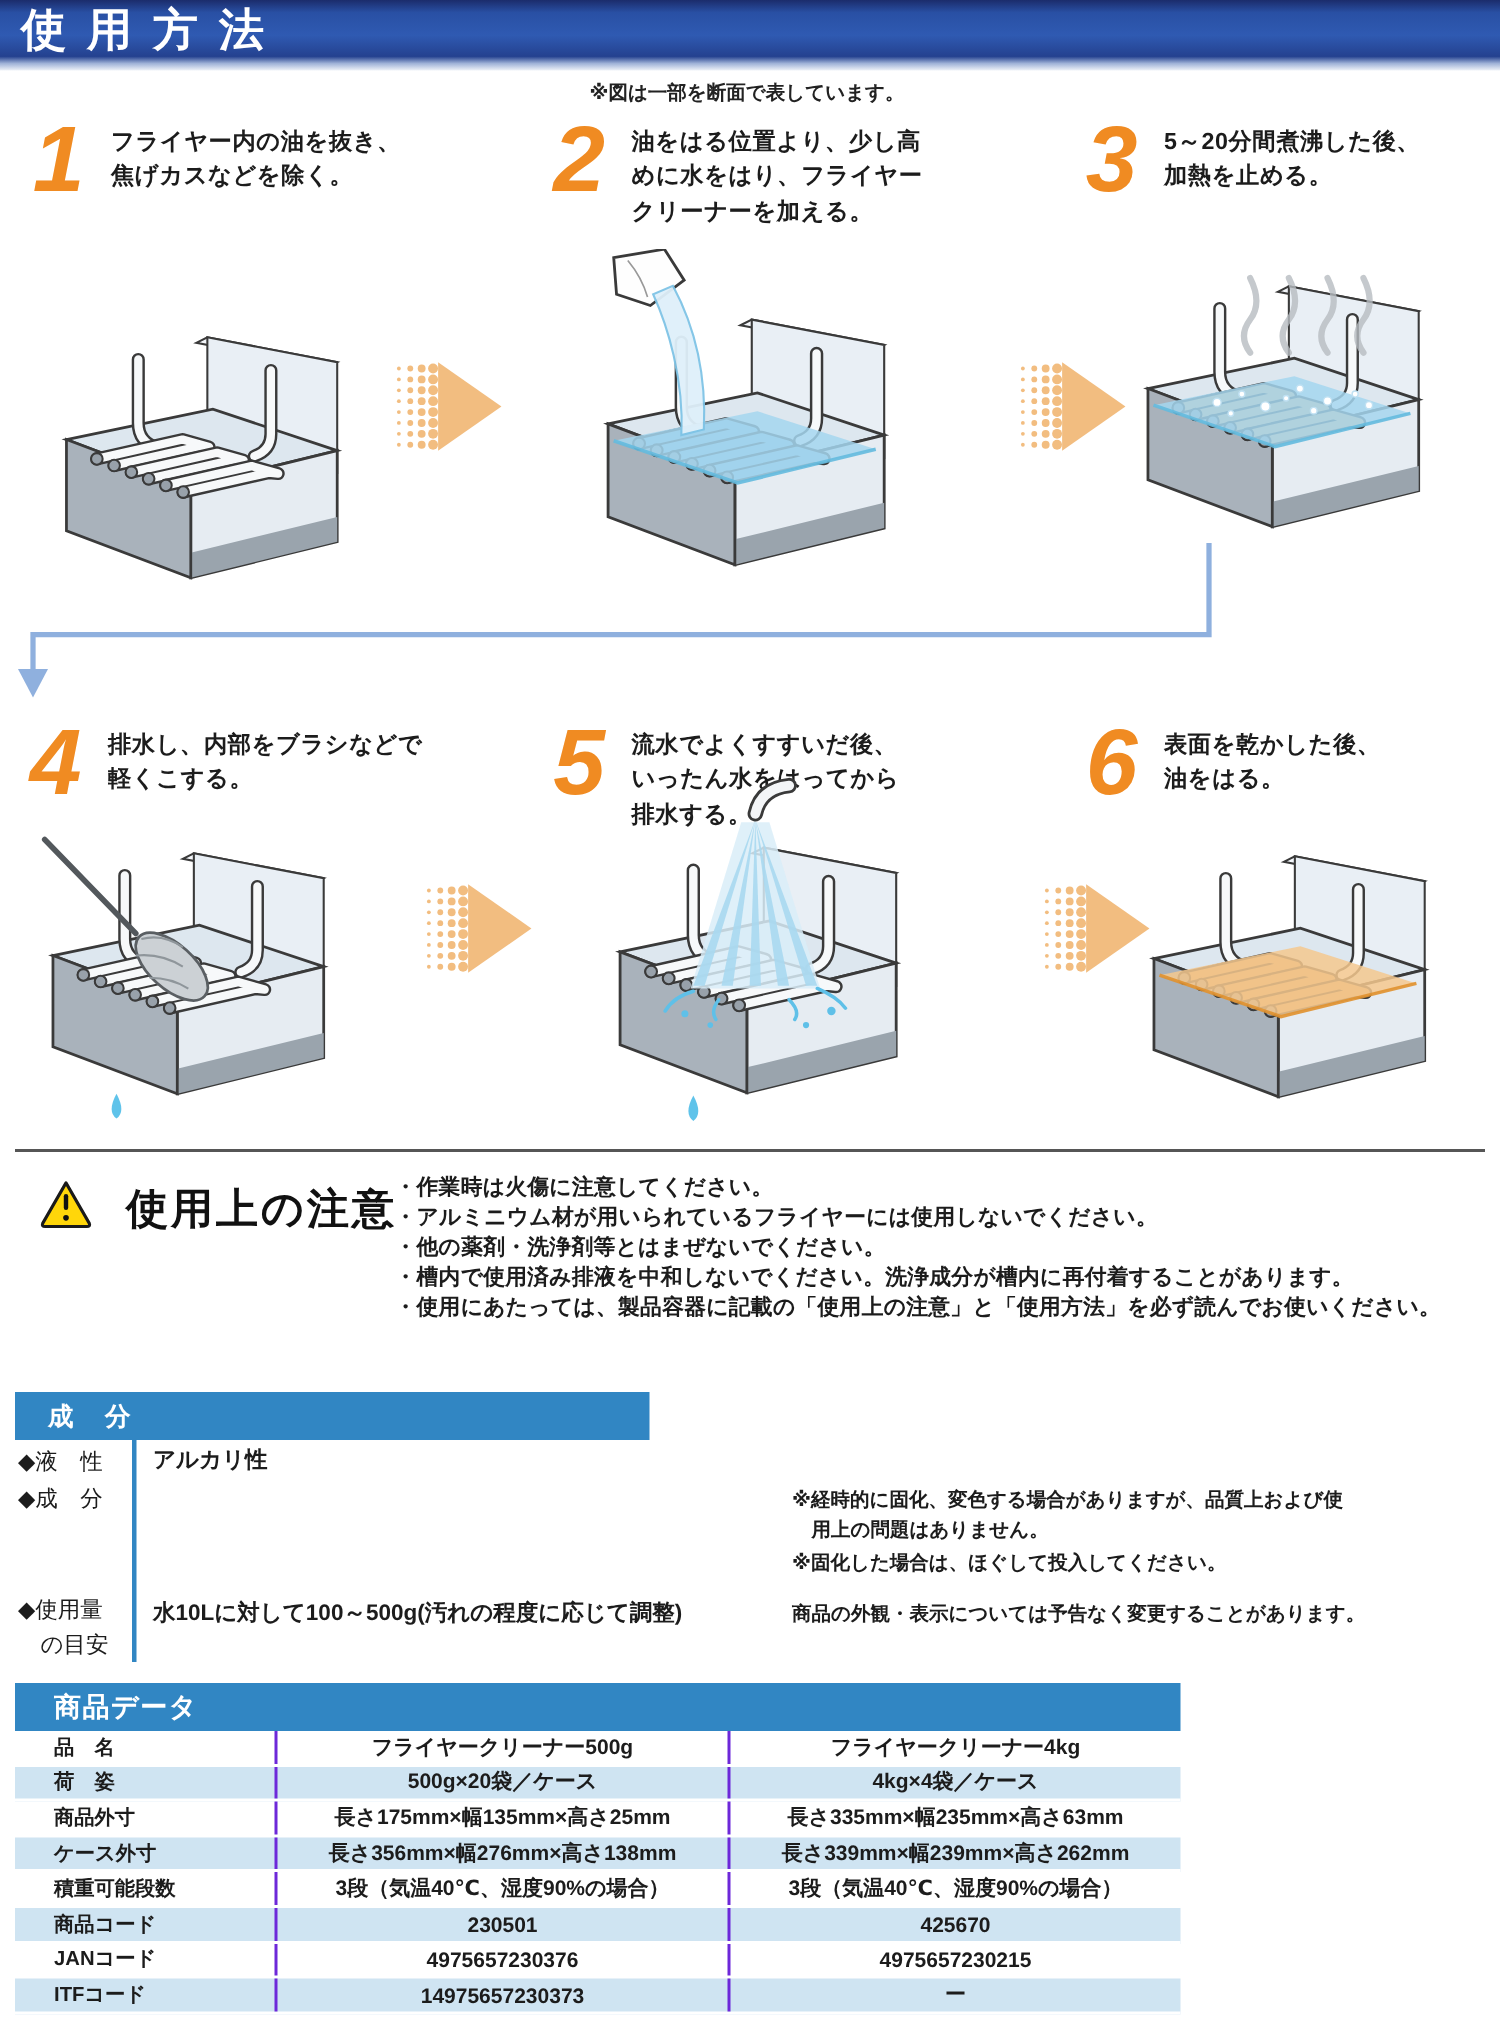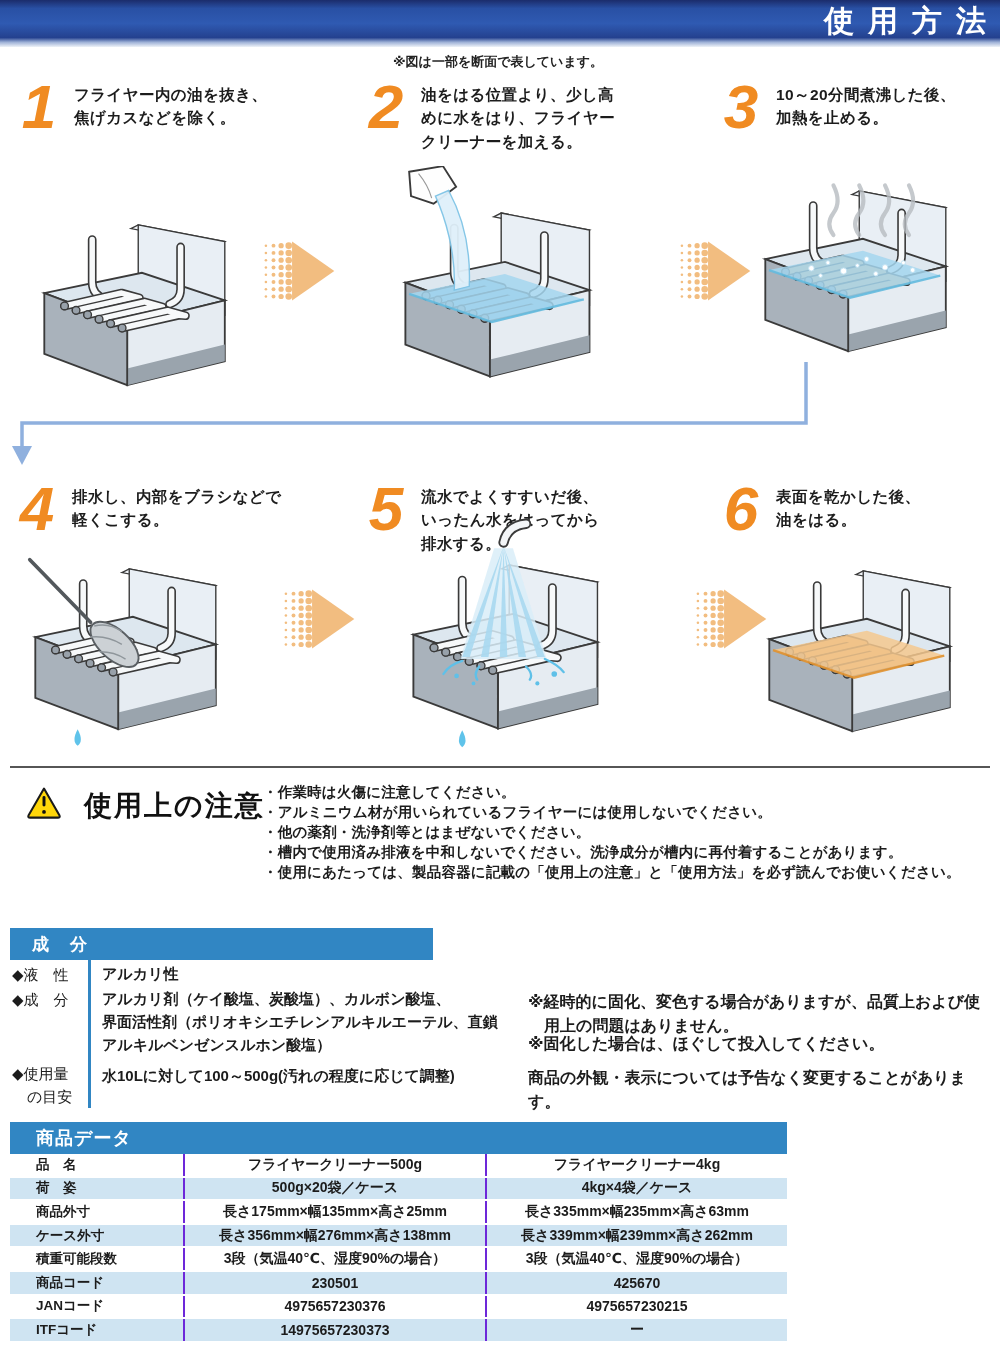--- a/index.html
+++ b/index.html
@@ -5,21 +5,21 @@
   *{box-sizing:border-box;margin:0;padding:0}
   html,body{background:#fff}
   .page{position:relative;width:1000px;height:1346px;background:#fff;overflow:hidden;
         font-family:"Liberation Sans","DejaVu Sans",sans-serif;color:#1c1c1c}
   .abs{position:absolute}
   .pre{white-space:pre-line}
 
   
   .header-bar{left:0;top:0;width:1000px;height:47px;
     background:linear-gradient(180deg,#1b2c6b 0%,#2950a4 18%,#2f5ab2 50%,#24418f 80%,#9fb2d7 90%,#eef2f8 100%);
-    display:flex;align-items:center;justify-content:flex-end}
+    display:flex;align-items:center;justify-content:flex-start}
   .header-title{color:#fff;font-size:30px;font-weight:bold;letter-spacing:14px;text-indent:14px;
     line-height:1;padding-bottom:6px}
   .note{left:0;top:53px;width:996px;text-align:center;font-size:13px;font-weight:bold;color:#222}
 
   
   .step{display:flex;gap:12px;align-items:flex-start}
   .step-num{font-size:62px;font-weight:bold;font-style:italic;color:#f08b22;line-height:.95;
     width:46px;text-align:center;flex:none}
   .step-text{font-size:15.5px;line-height:1.5;font-weight:600;padding-top:5px;letter-spacing:.4px}
 
@@ -34,21 +34,21 @@
   .warn-title{left:84px;top:787px;font-size:28px;font-weight:bold;letter-spacing:2px;color:#111}
   .caution-list{left:263px;top:782px;width:732px}
   .c-line{font-size:14.5px;line-height:20px;font-weight:600;letter-spacing:.2px}
 
   
   .sec-header{background:#3186c3;color:#fff;font-weight:bold;display:flex;align-items:center}
   .ing-header{left:10px;top:928px;width:423px;height:32px;font-size:17px;padding-left:22px;letter-spacing:2px}
   .ing-rule{left:88px;top:960px;width:3px;height:148px;background:#3186c3}
   .ing-label{left:12px;width:74px;font-weight:normal;font-size:15px;line-height:1.55}
   .ing-value{left:102px;width:410px;font-size:15px;line-height:1.52;font-weight:600}
-  .side-note{left:528px;width:465px;font-size:16px;line-height:1.5;font-weight:600}
+  .side-note{left:528px;width:465px;font-size:13px;line-height:1.5;font-weight:600}
 
   
   .tbl-header{left:10px;top:1122px;width:777px;height:32px;font-size:18px;padding-left:26px;letter-spacing:1px}
   .tbl{left:10px;top:1154px;width:777px}
   .t-row{display:grid;grid-template-columns:173px 302px 302px;height:23.6px;border-bottom:2px solid #fff}
   .t-row.blue{background:#cfe4f2}
   .t-cell{display:flex;align-items:center;font-size:14px;font-weight:600}
   .t-label{padding-left:26px;font-size:13.5px}
   .t-val{justify-content:center;border-left:2px solid #6d28d9}
 </style>
@@ -68,21 +68,21 @@
 焦げカスなどを除く。</div>
   </div>
   <div class="abs step" style="left:363px;top:78px;width:310px">
     <span class="step-num">2</span>
     <div class="step-text pre">油をはる位置より、少し高
 めに水をはり、フライヤー
 クリーナーを加える。</div>
   </div>
   <div class="abs step" style="left:718px;top:78px;width:280px">
     <span class="step-num">3</span>
-    <div class="step-text pre">10～20分間煮沸した後、
+    <div class="step-text pre">5～20分間煮沸した後、
 加熱を止める。</div>
   </div>
 
   <div class="abs illo" id="illo1" style="left:35px;top:212px;width:212px;height:198px">
       <svg viewBox="0 0 230 215" xmlns="http://www.w3.org/2000/svg">
         <polygon points="104,18 112,14 206,32 198,36" fill="#f3f6fa" stroke="#3a3a3a" stroke-width="1.5"></polygon>
         <polygon points="112,14 206,32 206,112 112,94" fill="#e9eff5" stroke="#3a3a3a" stroke-width="1.5"></polygon>
         <polygon points="10,88 116,66 206,96 100,122" fill="#dde7ef" stroke="#3a3a3a" stroke-width="2"></polygon>
         <polygon points="100,122 206,96 206,162 100,188" fill="#e6ecf2" stroke="#3a3a3a" stroke-width="2"></polygon>
         <polygon points="100,170 206,144 206,162 100,188" fill="#9aa4ad"></polygon>
@@ -466,23 +466,20 @@
     <div class="c-line">・他の薬剤・洗浄剤等とはまぜないでください。</div>
     <div class="c-line">・槽内で使用済み排液を中和しないでください。洗浄成分が槽内に再付着することがあります。</div>
     <div class="c-line">・使用にあたっては、製品容器に記載の「使用上の注意」と「使用方法」を必ず読んでお使いください。</div>
   </div>
 
   <div class="abs sec-header ing-header">成　分</div>
   <div class="abs ing-rule"></div>
   <div class="abs ing-label" style="top:963px">◆液　性</div>
   <div class="abs ing-value" style="top:963px">アルカリ性</div>
   <div class="abs ing-label" style="top:988px">◆成　分</div>
-  <div class="abs ing-value pre" style="top:988px">アルカリ剤（ケイ酸塩、炭酸塩）、カルボン酸塩、
-界面活性剤（ポリオキシエチレンアルキルエーテル、直鎖
-アルキルベンゼンスルホン酸塩）</div>
   <div class="abs ing-label pre" style="top:1062px">◆使用量
 　の目安</div>
   <div class="abs ing-value" style="top:1065px">水10Lに対して100～500g(汚れの程度に応じて調整)</div>
   <div class="abs side-note pre" style="top:990px">※経時的に固化、変色する場合がありますが、品質上および使
 　用上の問題はありません。</div>
   <div class="abs side-note" style="top:1032px">※固化した場合は、ほぐして投入してください。</div>
   <div class="abs side-note" style="top:1066px">商品の外観・表示については予告なく変更することがあります。</div>
 
   <div class="abs sec-header tbl-header">商品データ</div>
   <div class="abs tbl">

